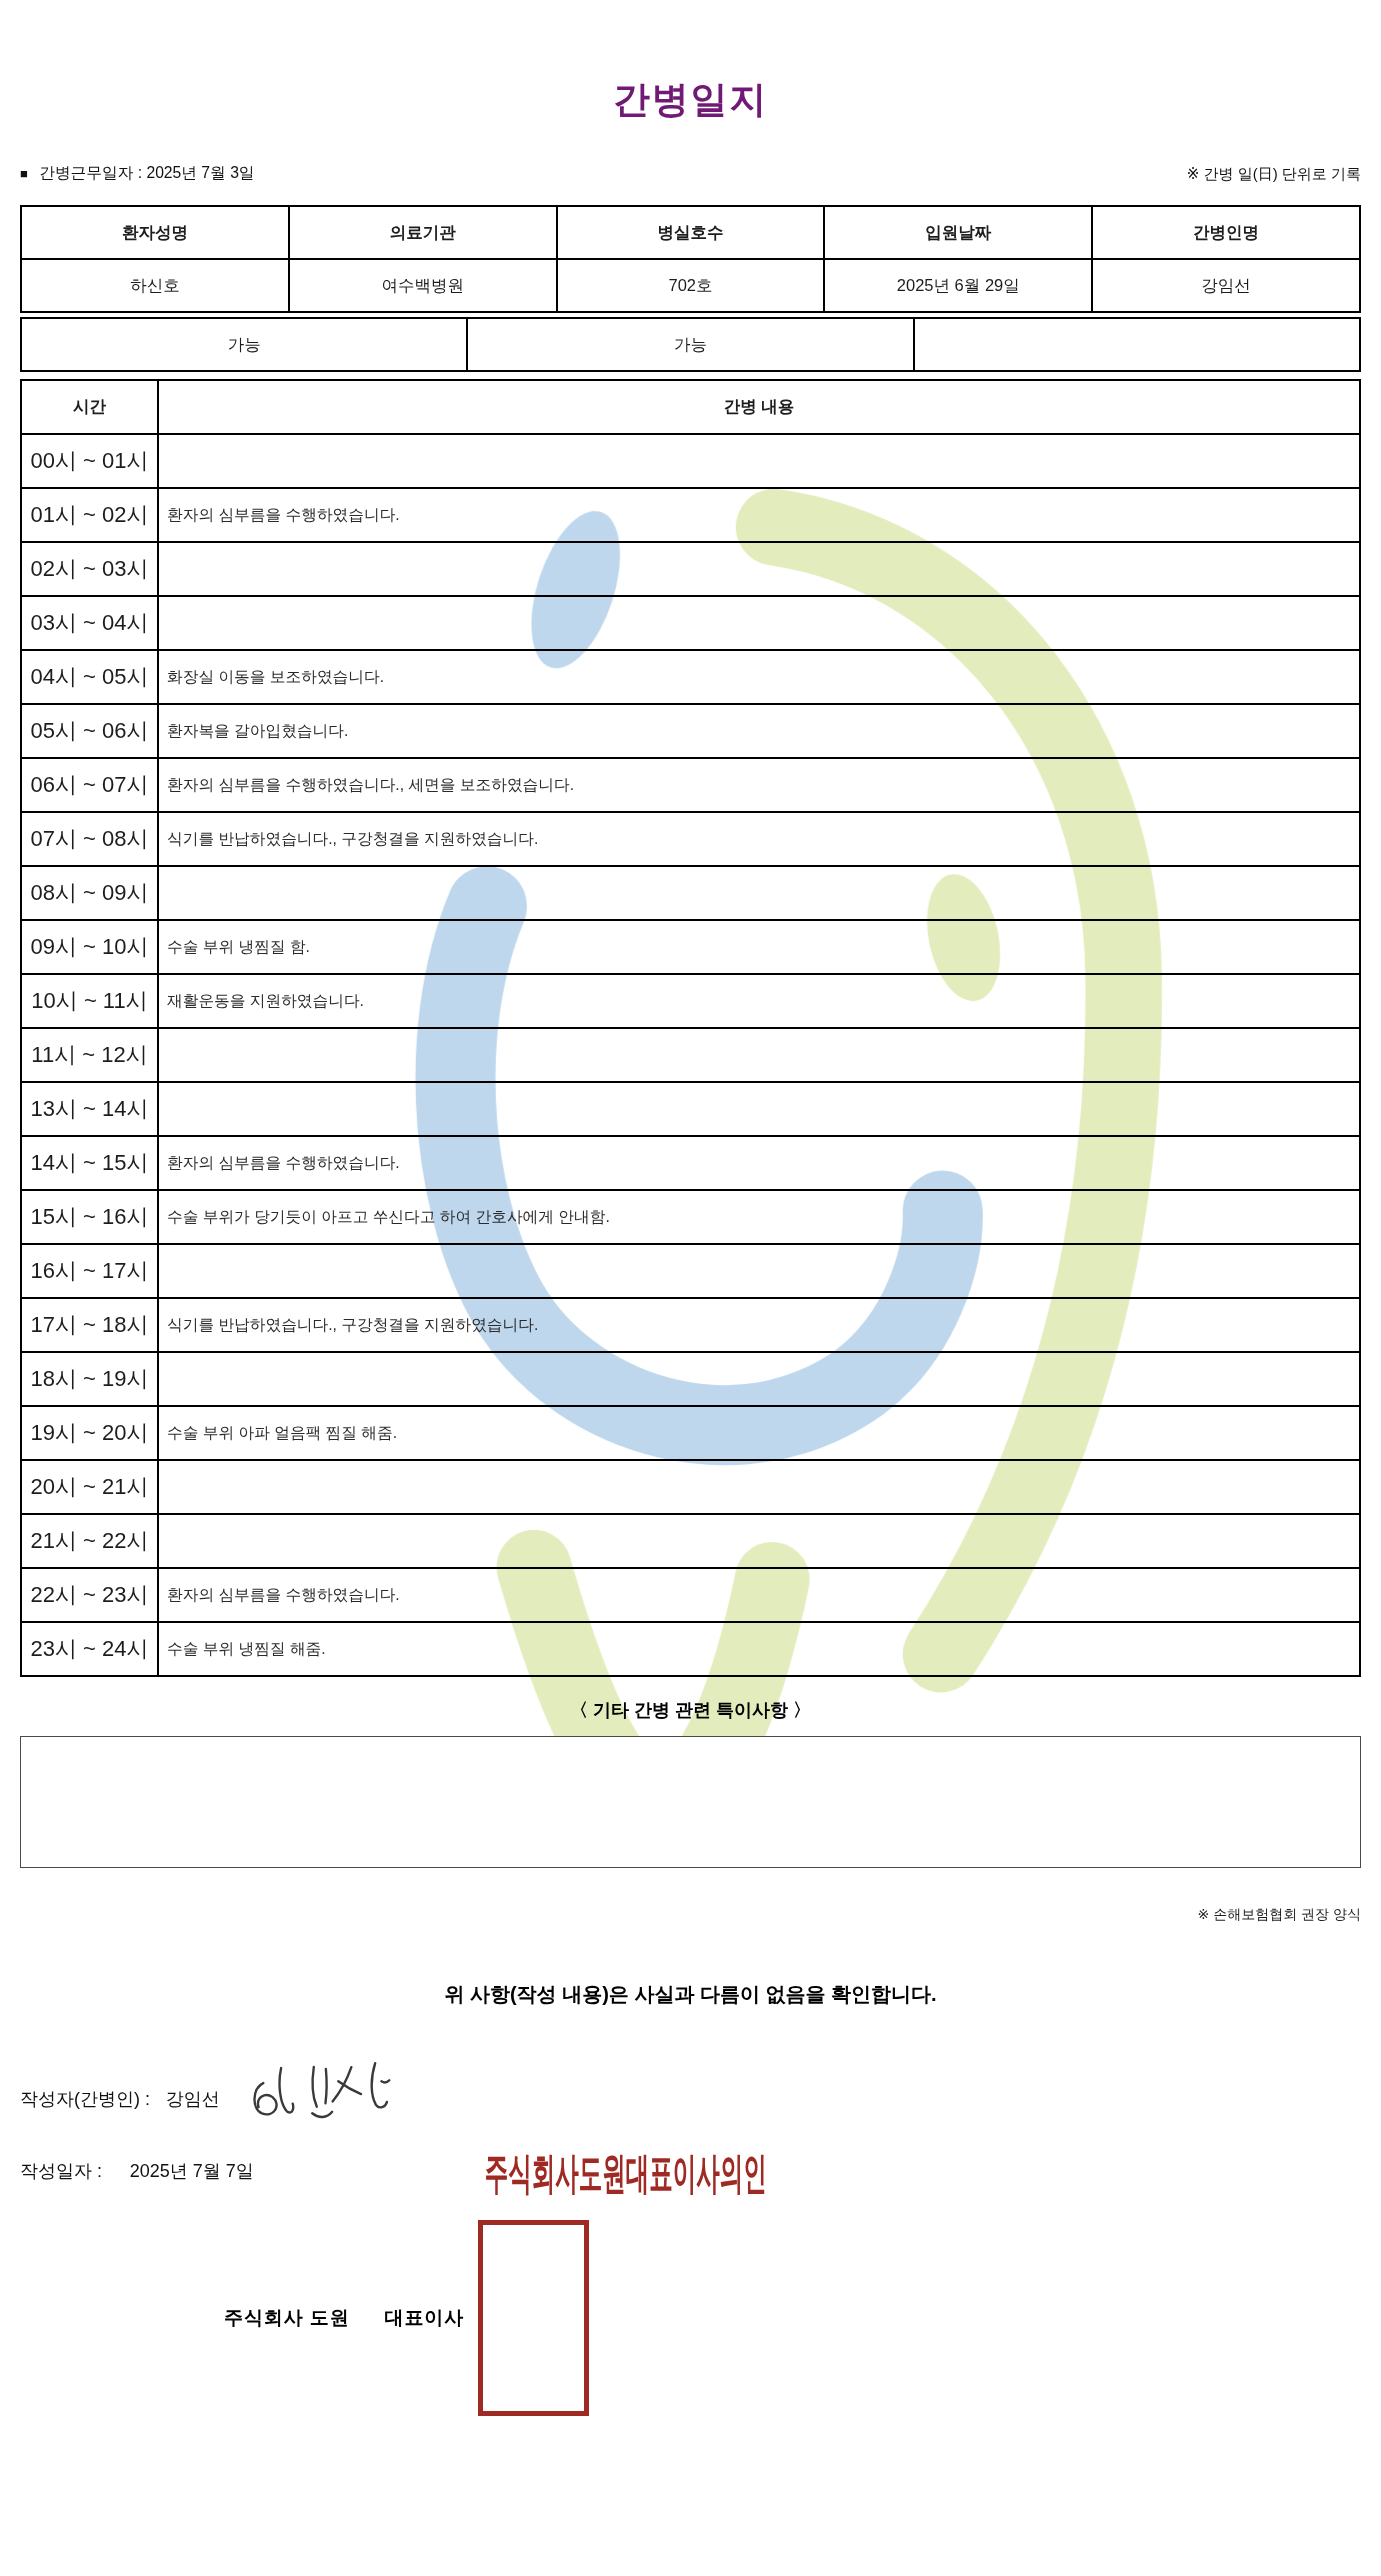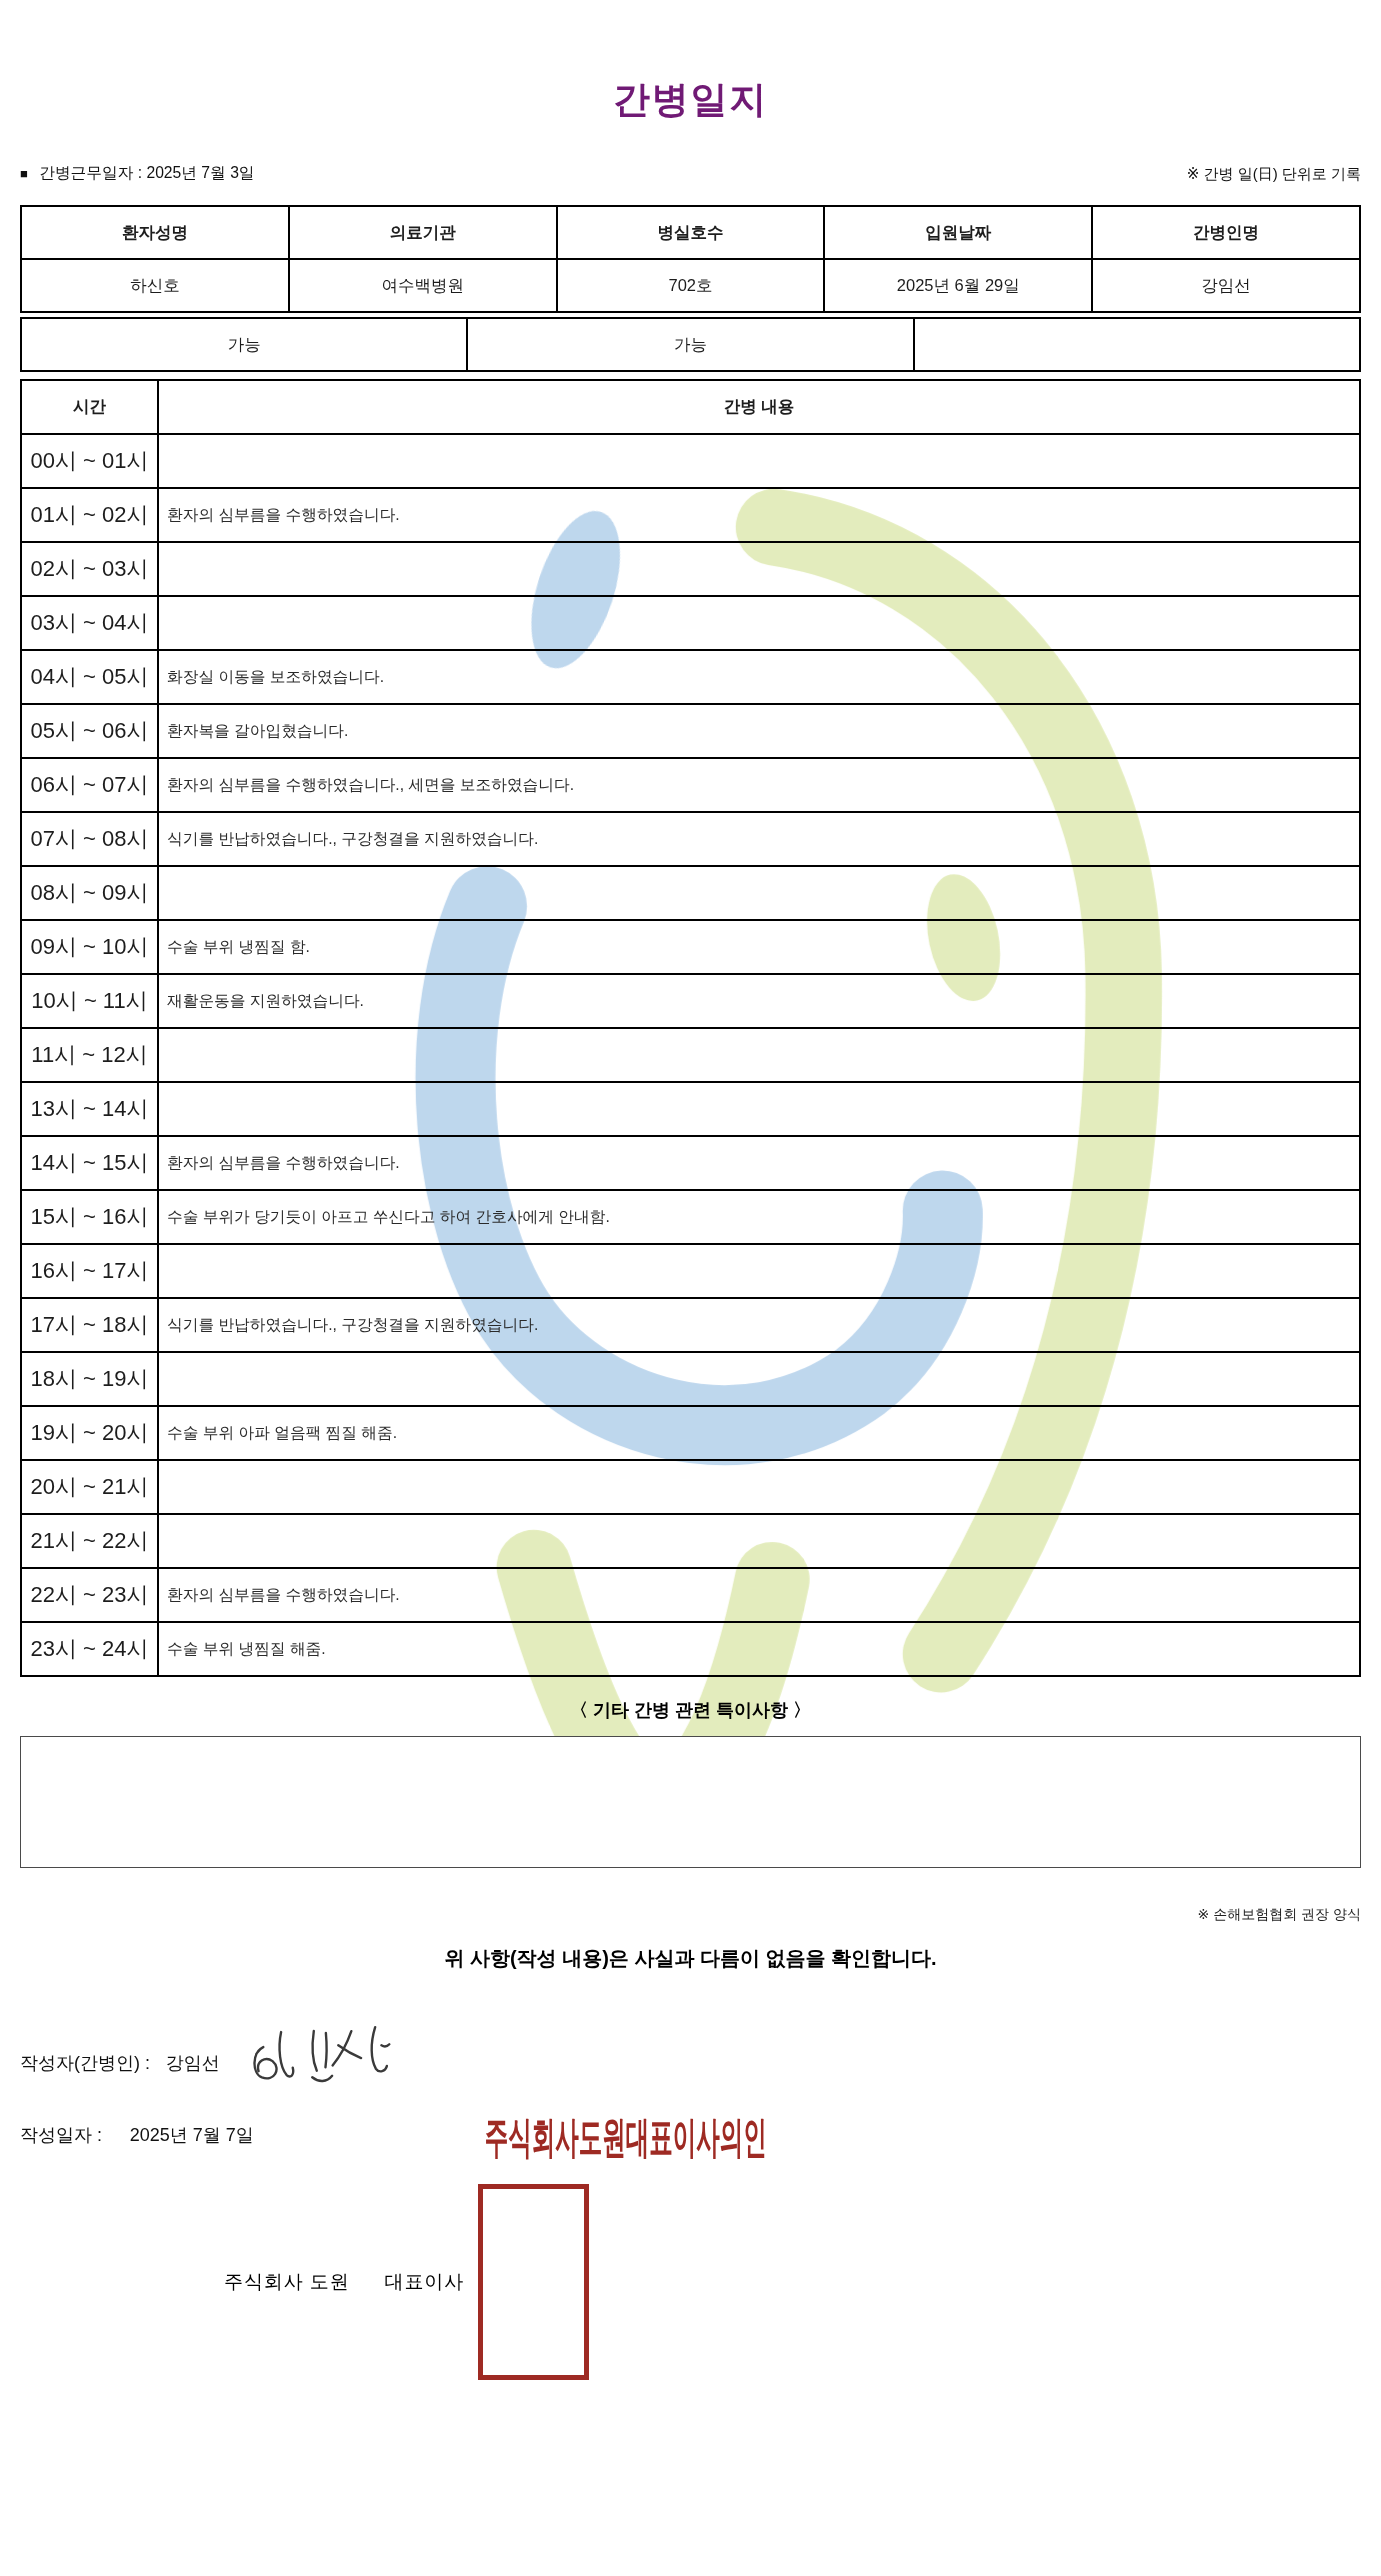--- a/index.html
+++ b/index.html
@@ -34,31 +34,31 @@
   table.care td.time{width:137px;font-size:22px;}
   table.care td.content{text-align:left;padding:0 8px;font-size:15.7px;color:#2a2a2a;}
   .col-time{width:137px;}
   .section-title{
     text-align:center;font-weight:bold;font-size:18px;color:#000;margin-top:21px;
   }
   .notes-box{
     margin-top:14px;height:130px;border:1.7px solid #4a4a4a;background:#fff;
   }
   .form-note{text-align:right;font-size:14px;color:#222;margin-top:38px;}
-  .statement{text-align:center;font-weight:bold;font-size:20px;color:#000;margin-top:21px;}
+  .statement{text-align:center;font-weight:bold;font-size:20px;color:#000;margin-top:57px;}
   .writer-line{
     margin-top:49px;font-size:18px;color:#111;display:flex;align-items:center;
   }
   .writer-line .name{margin-left:15.7px;}
   .signature{margin-left:24px;transform:rotate(-2deg);}
   .date-line{margin-top:19px;font-size:18px;color:#111;}
   .company-row{
     margin-top:37px;margin-left:204px;display:flex;align-items:center;gap:14px;
   }
-  .company-name{font-weight:normal;font-size:19px;color:#000;letter-spacing:0.9px;}
+  .company-name{font-weight:bold;font-size:19px;color:#000;letter-spacing:0.9px;}
   .gap{display:inline-block;width:22.6px;}
   .seal{
     width:97px;height:179px;border:5.2px solid #9e2a23;
     display:flex;flex-direction:row;justify-content:space-around;
     padding:3.5px 1.7px;box-sizing:content-box;background:rgba(255,255,255,0);
   }
   .seal .row{
     color:#9e2a23;font-weight:bold;font-size:23.5px;line-height:1;
     text-align:center;transform:scaleY(1.85);letter-spacing:0px;white-space:nowrap;
   }

